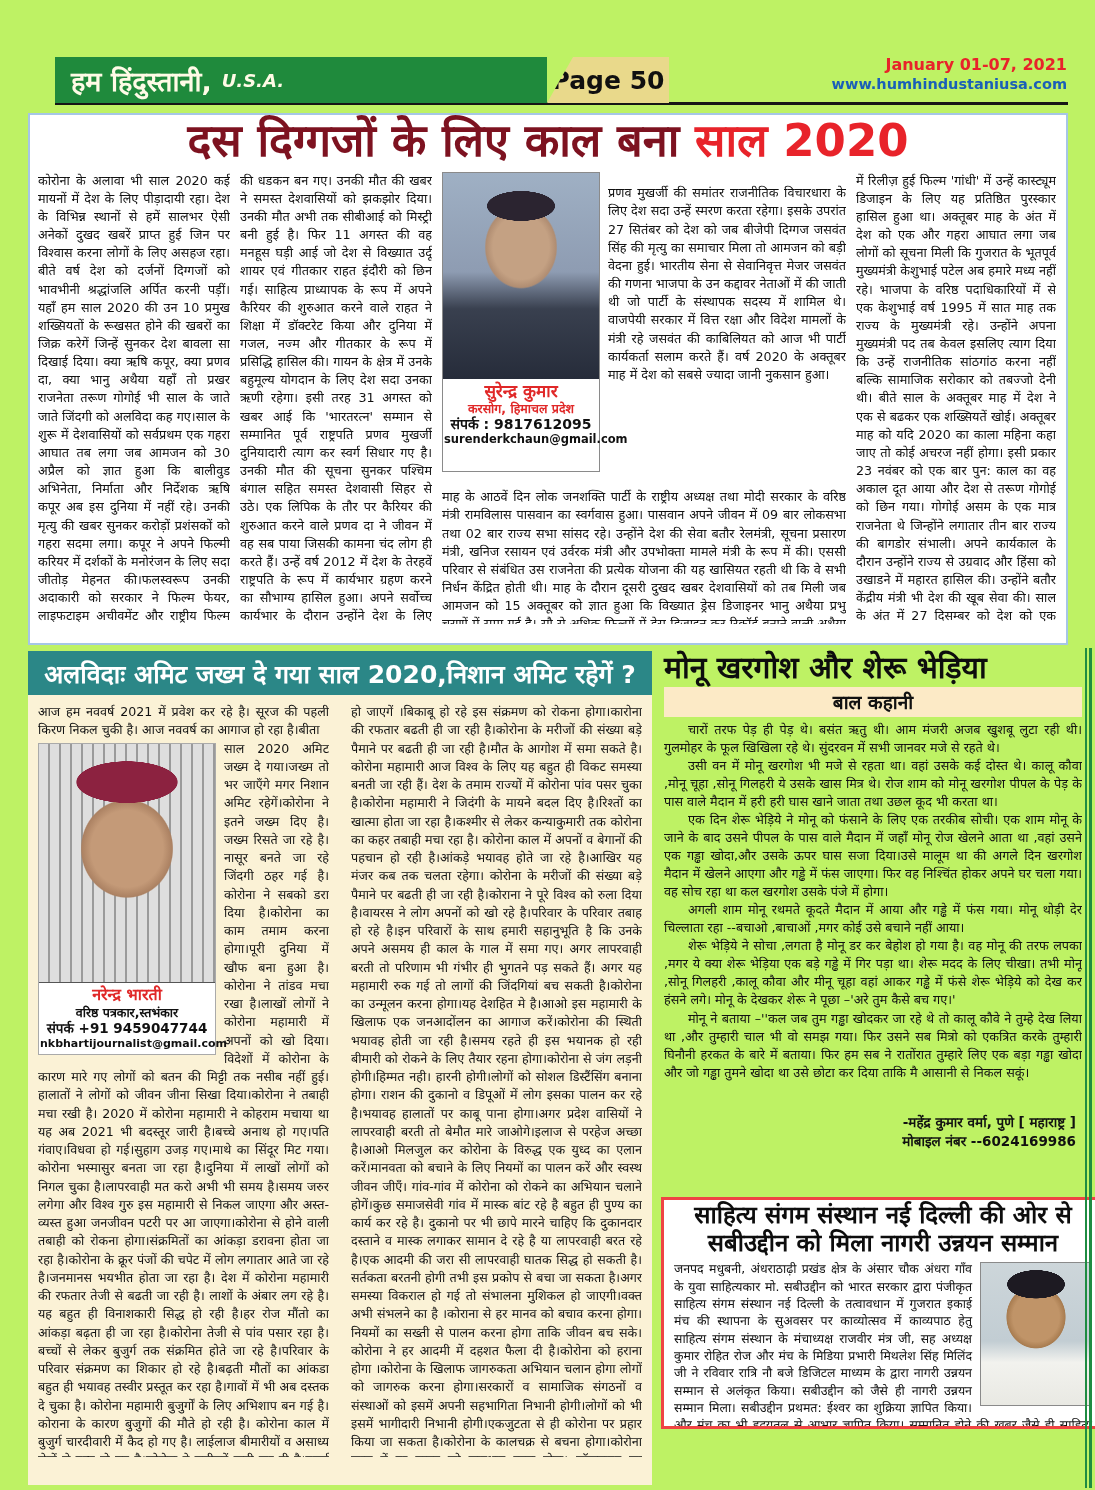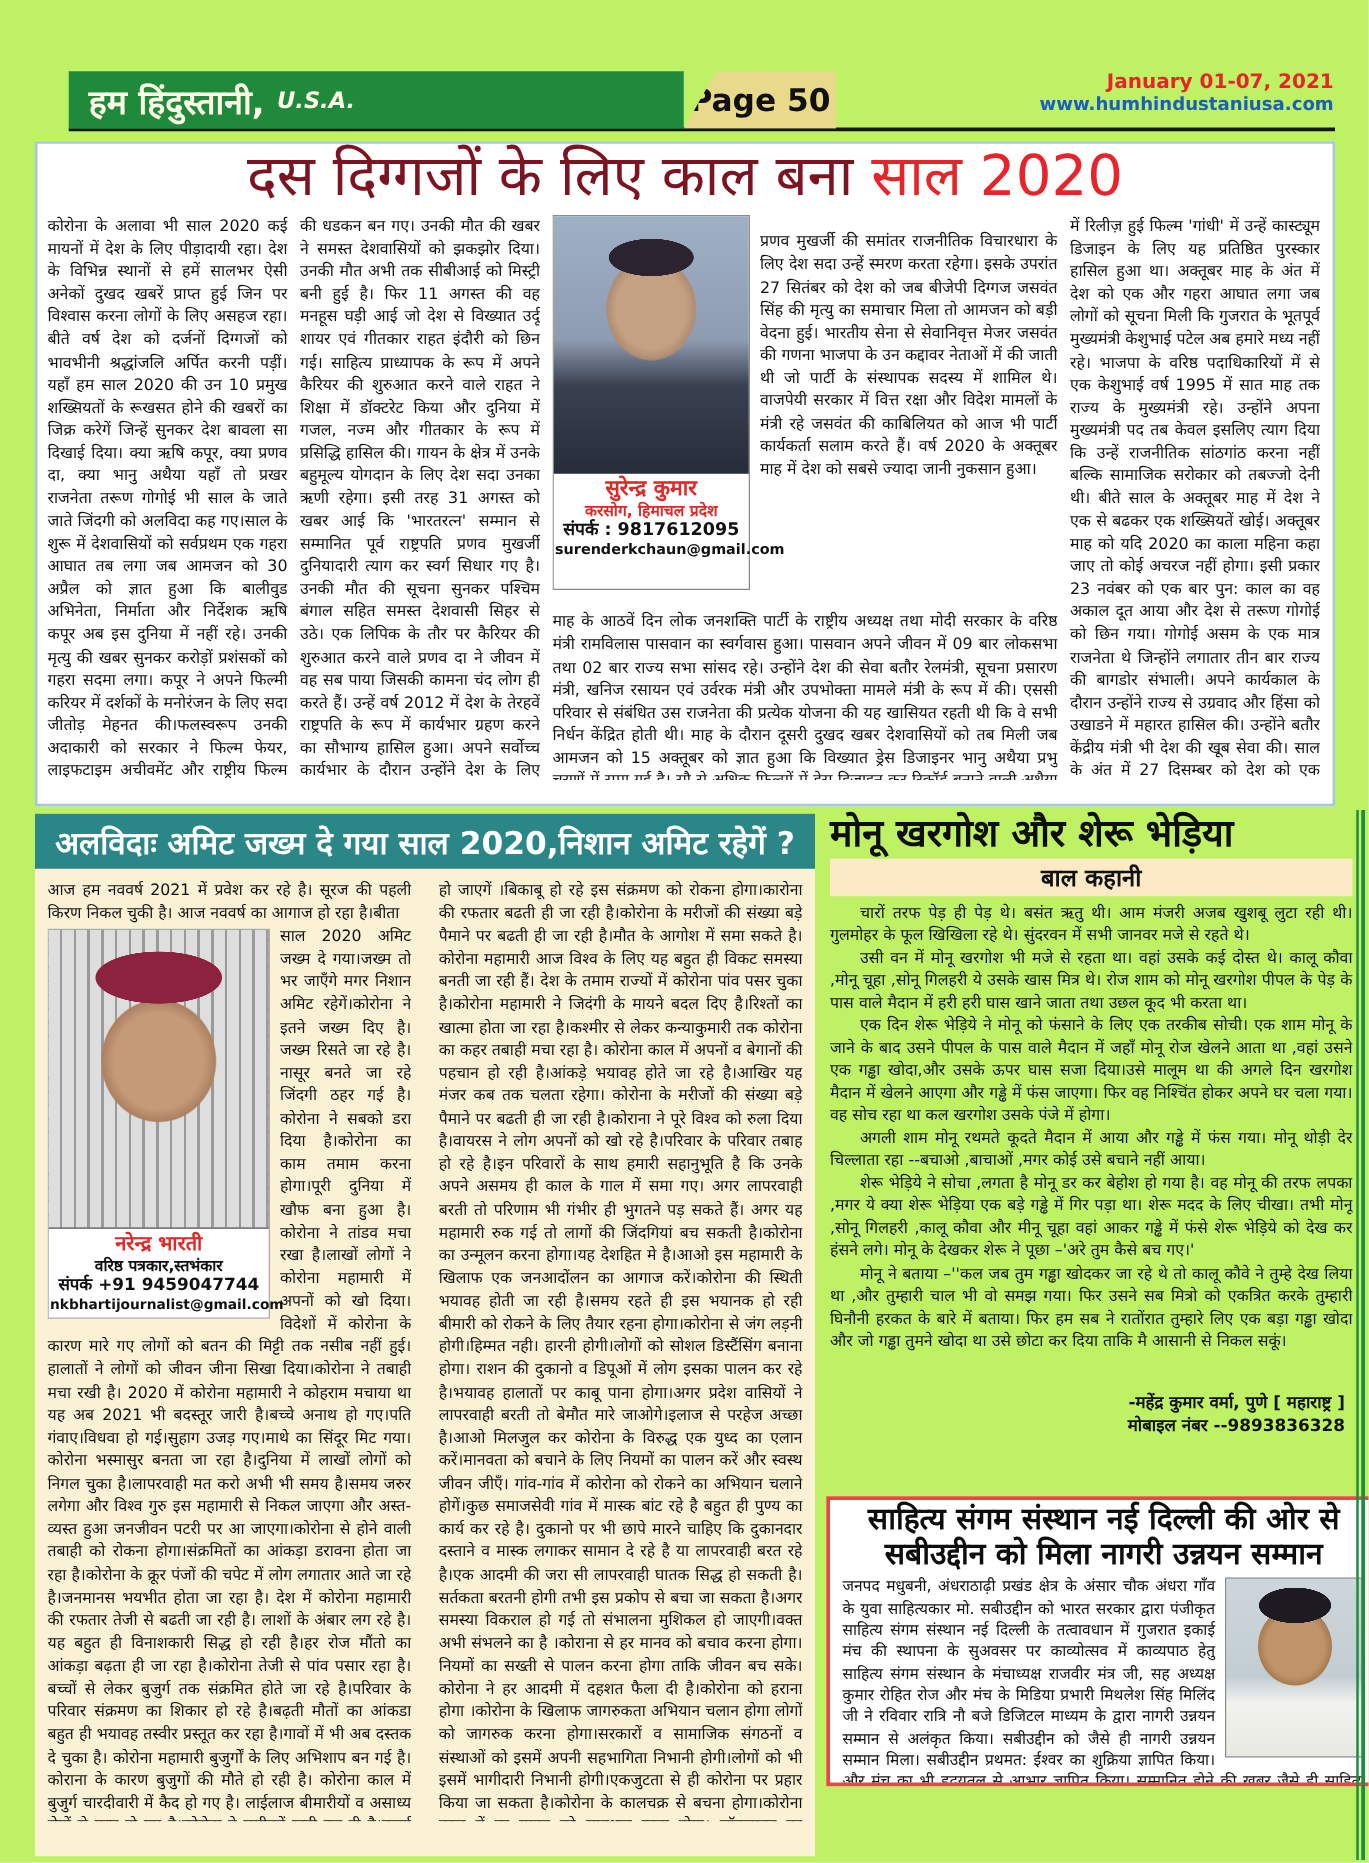--- a/index.html
+++ b/index.html
@@ -14,21 +14,21 @@
   #page-tab{position:absolute;left:547px;top:57px;width:122px;height:46px;background:#e9d98b;
             clip-path:polygon(26px 0,100% 0,100% 100%,0 100%);
             display:flex;align-items:center;justify-content:center;}
   .page-tab-label{font-size:25px;font-weight:bold;color:#101010;}
   #hdr-right{position:absolute;right:28px;top:55px;text-align:right;line-height:1.25;}
   .hdr-date{color:#e8232a;font-weight:bold;font-size:16px;}
   .hdr-site{color:#1a5fb8;font-weight:bold;font-size:14.5px;}
   
   #main-box{position:absolute;left:28px;top:113px;width:1040px;height:532px;
             border:2px solid #a6c6e6;box-sizing:border-box;padding:2px 8px;background:#fff;}
-  #main-headline{text-align:center;font-weight:normal;font-size:45px;line-height:1.08;white-space:nowrap;}
+  #main-headline{text-align:center;font-weight:bold;font-size:45px;line-height:1.08;white-space:nowrap;}
   .hl-dark{color:#7d1220;}
   .hl-red{color:#e8232a;}
   #main-cols{display:flex;gap:10px;margin-top:6px;height:452px;overflow:hidden;}
   .mcol{font-size:12.7px;line-height:1.43;text-align:justify;overflow:hidden;}
   .mcol p{margin:0;}
   #mcol1{width:192px;}
   #mcol2{width:192px;}
   #mcol-mid{width:404px;display:flex;flex-direction:column;}
   #mid-top{display:flex;gap:8px;height:300px;overflow:hidden;}
   #mid-top-text{flex:1;font-size:12.7px;line-height:1.43;text-align:justify;overflow:hidden;}
@@ -169,21 +169,21 @@
       <p>चारों तरफ पेड़ ही पेड़ थे। बसंत ऋतु थी। आम मंजरी अजब खुशबू लुटा रही थी। गुलमोहर के फूल खिखिला रहे थे। सुंदरवन में सभी जानवर मजे से रहते थे।</p>
       <p>उसी वन में मोनू खरगोश भी मजे से रहता था। वहां उसके कई दोस्त थे। कालू कौवा ,मोनू चूहा ,सोनू गिलहरी ये उसके खास मित्र थे। रोज शाम को मोनू खरगोश पीपल के पेड़ के पास वाले मैदान में हरी हरी घास खाने जाता तथा उछल कूद भी करता था।</p>
       <p>एक दिन शेरू भेड़िये ने मोनू को फंसाने के लिए एक तरकीब सोची। एक शाम मोनू के जाने के बाद उसने पीपल के पास वाले मैदान में जहाँ मोनू रोज खेलने आता था ,वहां उसने एक गड्ढा खोदा,और उसके ऊपर घास सजा दिया।उसे मालूम था की अगले दिन खरगोश मैदान में खेलने आएगा और गड्ढे में फंस जाएगा। फिर वह निश्चिंत होकर अपने घर चला गया। वह सोच रहा था कल खरगोश उसके पंजे में होगा।</p>
       <p>अगली शाम मोनू रथमते कूदते मैदान में आया और गड्ढे में फंस गया। मोनू थोड़ी देर चिल्लाता रहा --बचाओ ,बाचाओं ,मगर कोई उसे बचाने नहीं आया।</p>
       <p>शेरू भेड़िये ने सोचा ,लगता है मोनू डर कर बेहोश हो गया है। वह मोनू की तरफ लपका ,मगर ये क्या शेरू भेड़िया एक बड़े गड्ढे में गिर पड़ा था। शेरू मदद के लिए चीखा। तभी मोनू ,सोनू गिलहरी ,कालू कौवा और मीनू चूहा वहां आकर गड्ढे में फंसे शेरू भेड़िये को देख कर हंसने लगे। मोनू के देखकर शेरू ने पूछा –'अरे तुम कैसे बच गए।'</p>
       <p>मोनू ने बताया –''कल जब तुम गड्ढा खोदकर जा रहे थे तो कालू कौवे ने तुम्हे देख लिया था ,और तुम्हारी चाल भी वो समझ गया। फिर उसने सब मित्रो को एकत्रित करके तुम्हारी घिनौनी हरकत के बारे में बताया। फिर हम सब ने रातोंरात तुम्हारे लिए एक बड़ा गड्ढा खोदा और जो गड्ढा तुमने खोदा था उसे छोटा कर दिया ताकि मै आसानी से निकल सकूं।</p>
 
     </div>
     <div id="story-author">
       <div>-महेंद्र कुमार वर्मा, पुणे [ महाराष्ट्र ]</div>
-      <div>मोबाइल नंबर --9893836328</div>
+      <div>मोबाइल नंबर --6024169986</div>
     </div>
   </div>
 
   <div id="award">
     <div class="award-hl">साहित्य संगम संस्थान नई दिल्ली की ओर से</div>
     <div class="award-hl">सबीउद्दीन को मिला नागरी उन्नयन सम्मान</div>
     <div id="award-body">
       <div id="fig-sabiuddin"></div>
       <span>जनपद मधुबनी, अंधराठाढ़ी प्रखंड क्षेत्र के अंसार चौक अंधरा गाँव के युवा साहित्यकार मो. सबीउद्दीन को भारत सरकार द्वारा पंजीकृत साहित्य संगम संस्थान नई दिल्ली के तत्वावधान में गुजरात इकाई मंच की स्थापना के सुअवसर पर काव्योत्सव में काव्यपाठ हेतु साहित्य संगम संस्थान के मंचाध्यक्ष राजवीर मंत्र जी, सह अध्यक्ष कुमार रोहित रोज और मंच के मिडिया प्रभारी मिथलेश सिंह मिलिंद जी ने रविवार रात्रि नौ बजे डिजिटल माध्यम के द्वारा नागरी उन्नयन सम्मान से अलंकृत किया। सबीउद्दीन को जैसे ही नागरी उन्नयन सम्मान मिला। सबीउद्दीन प्रथमत: ईश्वर का शुक्रिया ज्ञापित किया। और मंच का भी हृदयतल से आभार ज्ञापित किया। सम्मानित होने की ख़बर जैसे ही साहित्य साधकों को तक पहुंची बधाई देने का सिलसिला आरंभ हो गया। युवा साहित्यकार मो. जमील जी, मो. नफीस जी, औरंगाबाद के सामाजिक एवं राजनीतिक चिंतक गोपेन्द्र कुमार गौतम जी और सबीउद्दीन के पिता वाट्सन मध्य विद्यालय मधुबनी के सेवा निवृत्त शिक्षक मो. नूरुद्दीन जी ने स्वर्णिम भविष्य की शुभ कामना की। ज्ञातव्य हो कि मो. सबीउद्दीन की रचनाएँ नित देश-प्रदेश की पत्र पत्रिकाओं में छपती रहती हैं। और सबीउद्दीन अपने गाँव को साहित्य के माध्यम से गौरवान्वित कर रहे हैं।</span>
     </div>

